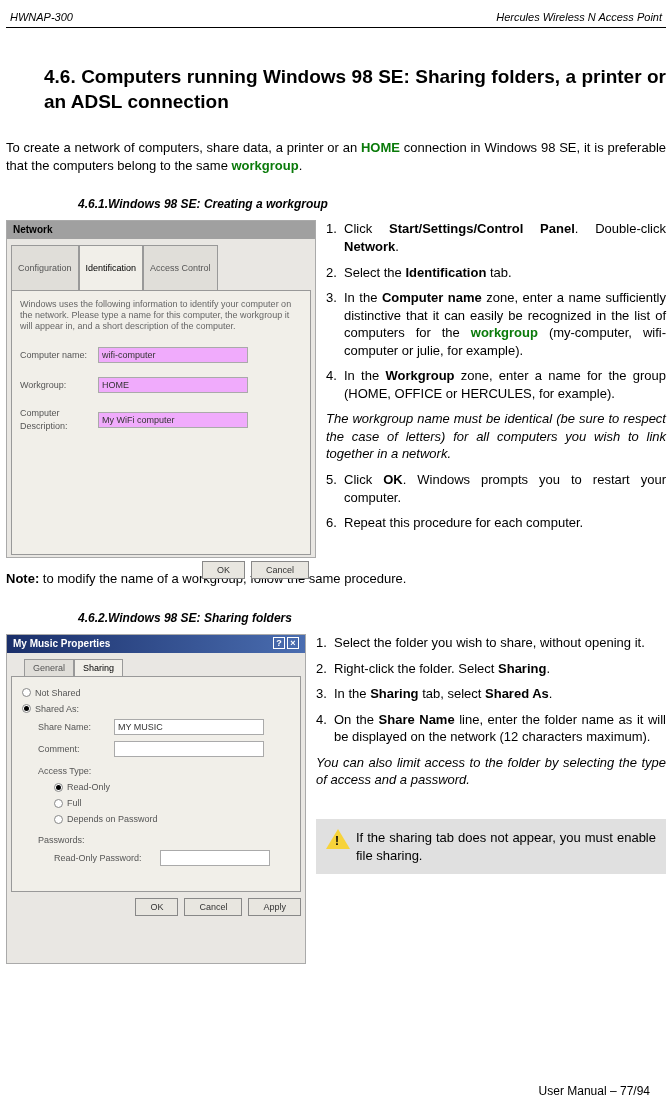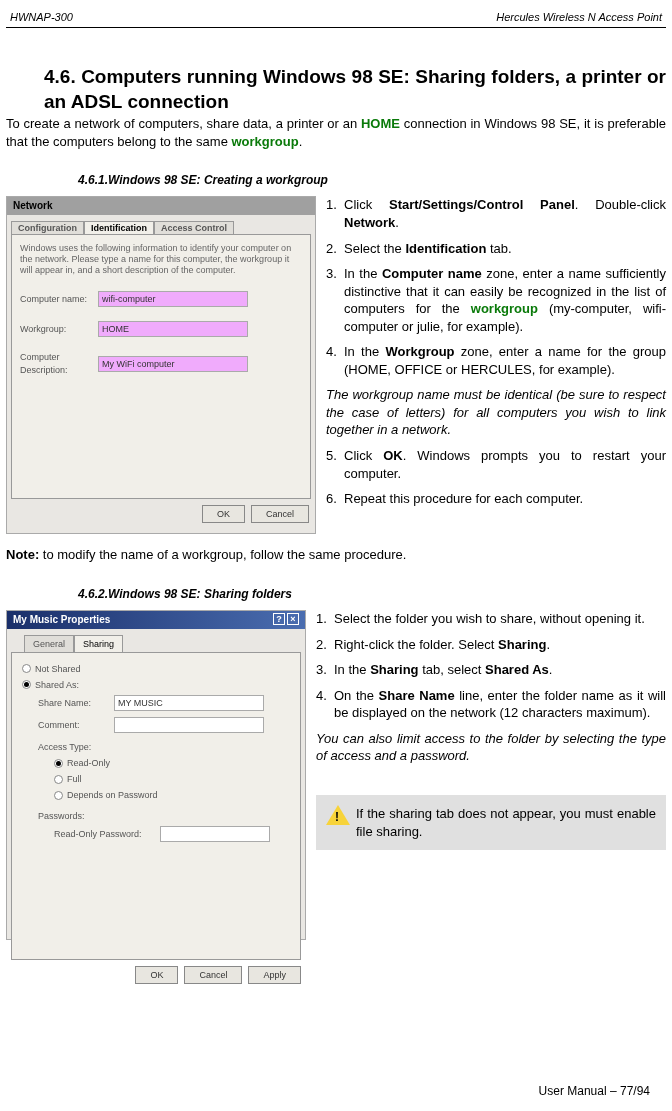--- a/index.html
+++ b/index.html
@@ -24,21 +24,21 @@
       padding: 0 4px;
       margin-bottom: 36px;
       border-bottom: 1px solid #000;
       padding-bottom: 2px;
     }
     .section-heading {
       font-size: 19px;
       font-weight: bold;
       margin-left: 38px;
       margin-right: 0;
-      margin-bottom: 0;
+      margin-bottom: 24px;
       text-align: justify;
     }
     .intro {
       text-align: justify;
       margin-bottom: 22px;
     }
     .subheading {
       font-size: 12px;
       font-style: italic;
       margin-left: 72px;
@@ -70,24 +70,23 @@
     }
     .dialog-network .tabs {
       display: flex;
       margin: 6px 4px 0 4px;
       gap: 0;
     }
     .dialog-network .tab {
       border: 1px solid #999;
       border-bottom: none;
       background: #e0ded9;
-      padding: 0 6px;
+      padding: 16px 6px;
       font-size: 9px;
       color: #555;
-      font-weight: bold;
     }
     .dialog-network .tab.active {
       background: #f1efe9;
       color: #000;
     }
     .dialog-network .panel {
       border: 1px solid #999;
       margin: 0 4px;
       background: #f1efe9;
       height: 265px;
@@ -158,21 +157,21 @@
       color: #555;
     }
     .dialog-props .tab.active {
       background: #f1efe9;
       color: #000;
     }
     .dialog-props .panel {
       border: 1px solid #999;
       margin: 0 4px;
       background: #f1efe9;
-      height: 308px;
+      height: 216px;
       padding: 10px;
     }
     .dialog-props .radio {
       display: flex;
       align-items: center;
       gap: 4px;
       font-size: 9px;
       margin-bottom: 4px;
       color: #555;
     }

